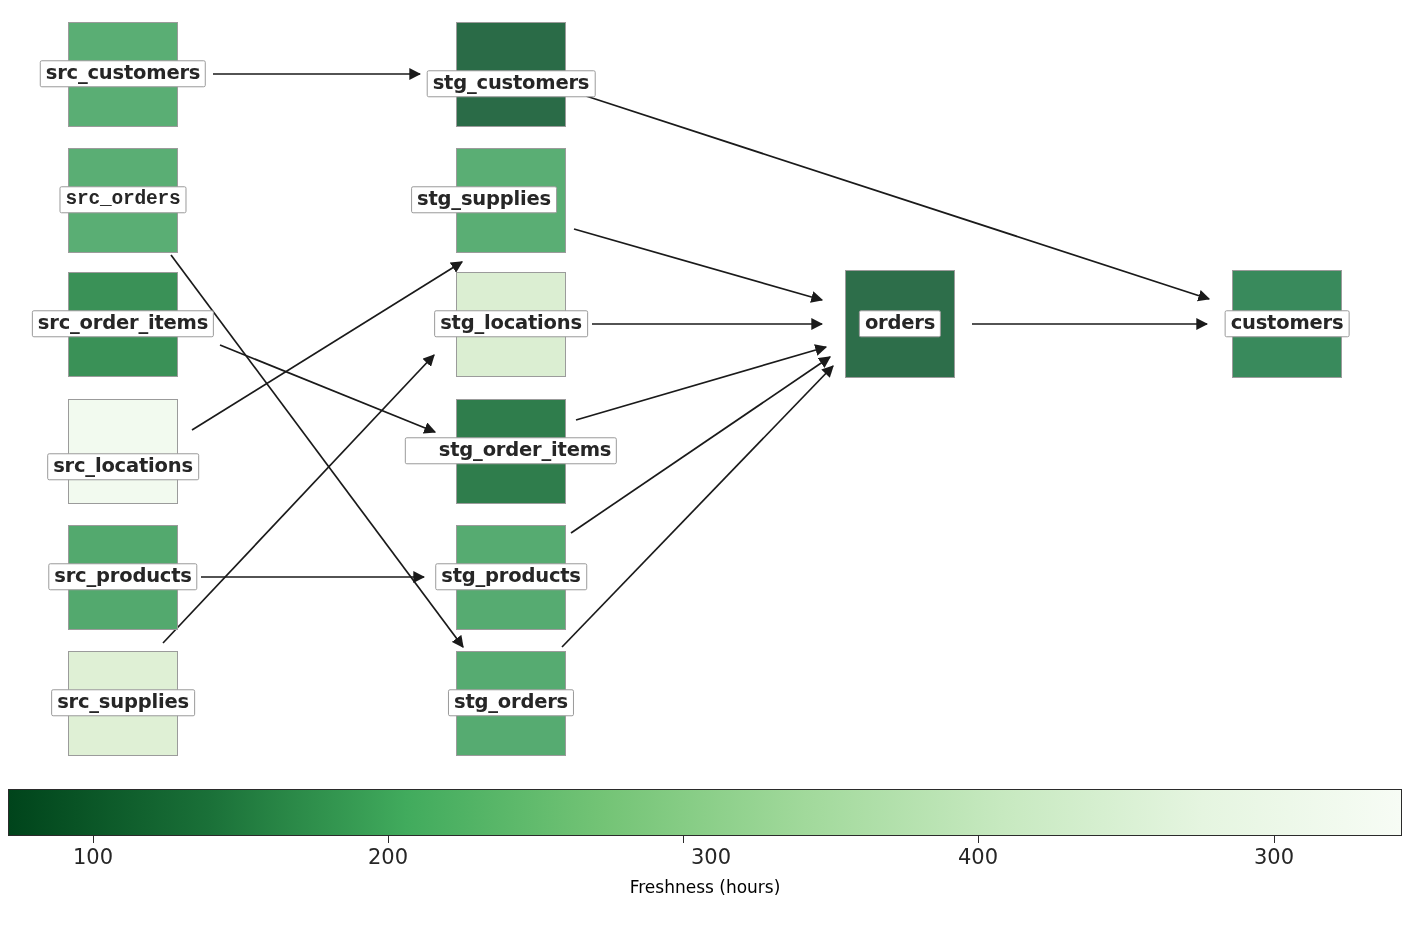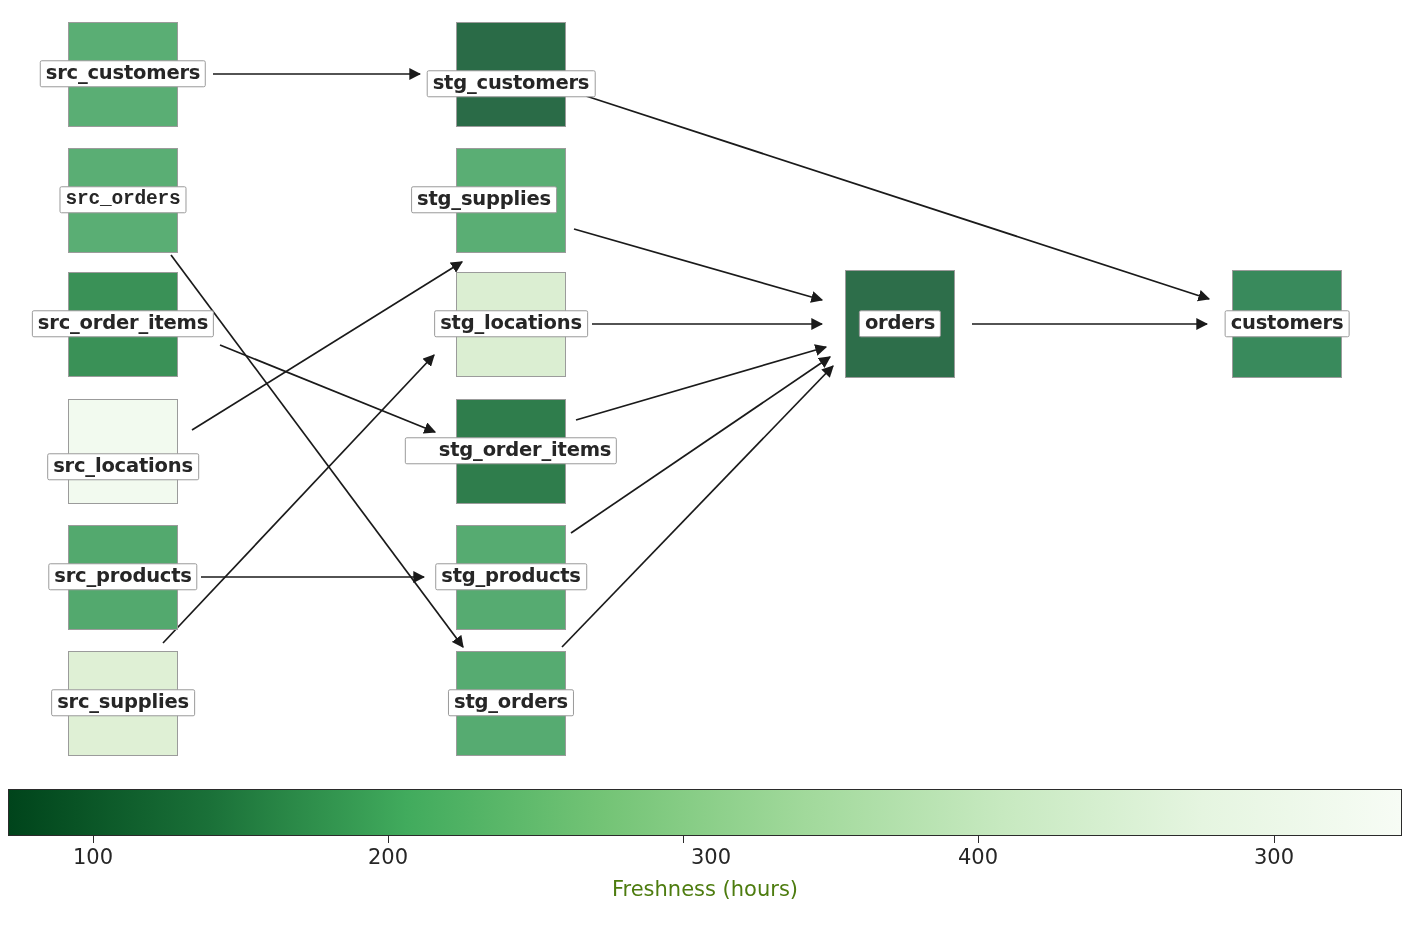--- a/index.html
+++ b/index.html
@@ -22,21 +22,21 @@
      line-height:1.05;
   }
   
   #cbar-wrap{position:absolute;left:8px;top:789px;width:1394px;}
   #cbar{
     width:1394px;height:47px;box-sizing:border-box;
     border:1.2px solid #2b2b2b;
   }
   .cb-tick{position:absolute;top:47px;width:1.2px;height:7px;background:#2b2b2b;}
   .cb-ticklabel{position:absolute;top:56px;transform:translateX(-50%);font-size:21px;color:#262626;white-space:nowrap;}
-  #cbar-title{position:absolute;top:88px;width:1394px;text-align:center;font-size:21px;color:#4d7c0f;}
+  #cbar-title{position:absolute;top:88px;width:1394px;text-align:center;font-size:17px;color:#000000;}
 </style>
 </head>
 <body>
 
 <div id="canvas">
 
   <svg id="edges" viewBox="0 0 1410 926">
     <defs>
       <marker id="arrow" viewBox="0 0 10 10" refX="9" refY="5" markerWidth="7" markerHeight="7" orient="auto-start-reverse">
         <path d="M 0 0 L 10 5 L 0 10 z" fill="#1a1a1a"></path>

